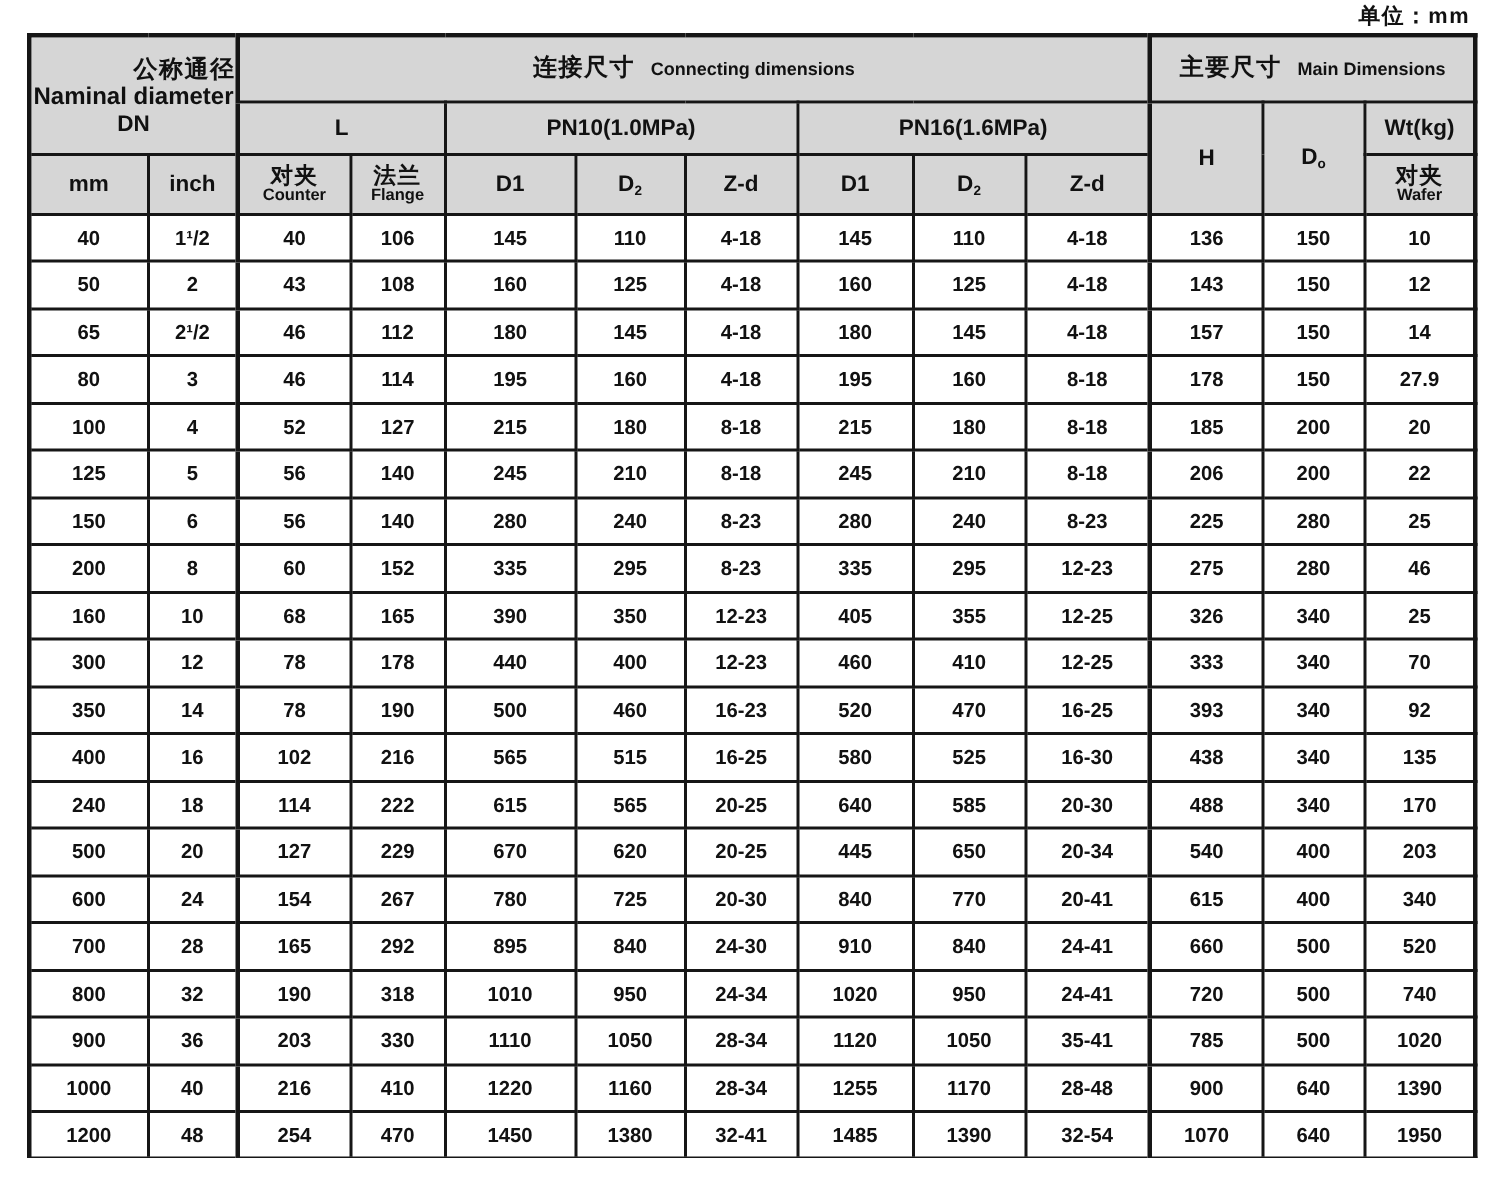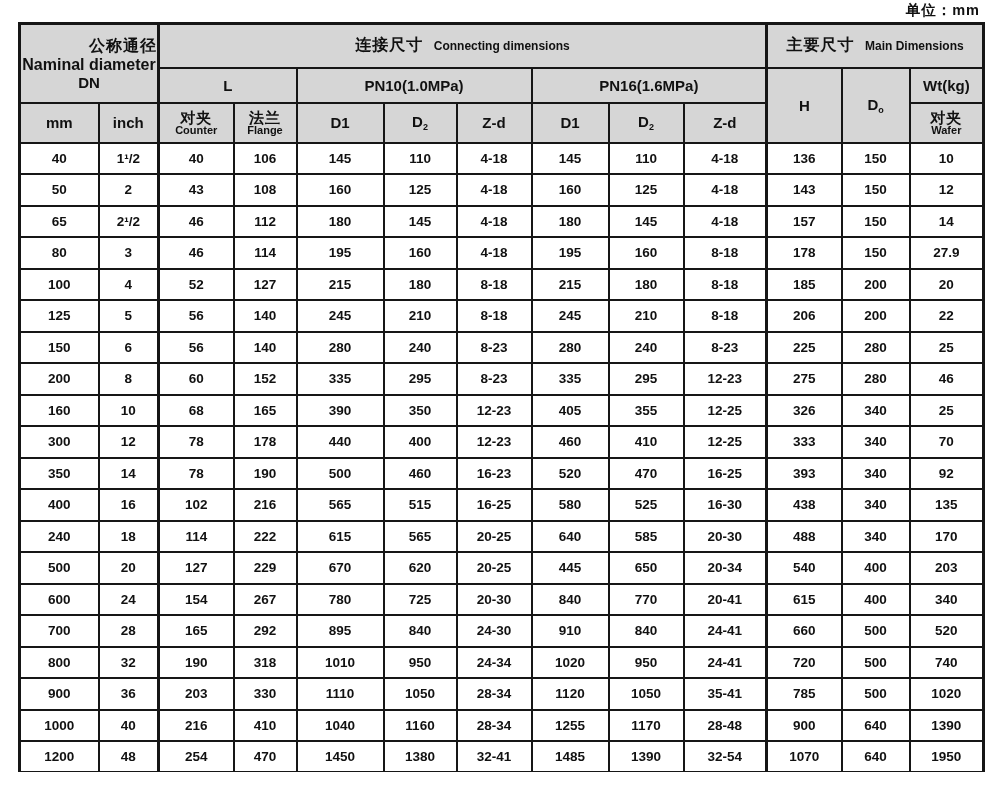--- a/index.html
+++ b/index.html
@@ -391,21 +391,21 @@
           <td>35-41</td>
           <td class="sep">785</td>
           <td>500</td>
           <td>1020</td>
         </tr>
         <tr>
           <td>1000</td>
           <td>40</td>
           <td class="sep">216</td>
           <td>410</td>
-          <td>1040</td>
+          <td>1220</td>
           <td>1160</td>
           <td>28-34</td>
           <td>1255</td>
           <td>1170</td>
           <td>28-48</td>
           <td class="sep">900</td>
           <td>640</td>
           <td>1390</td>
         </tr>
         <tr>

